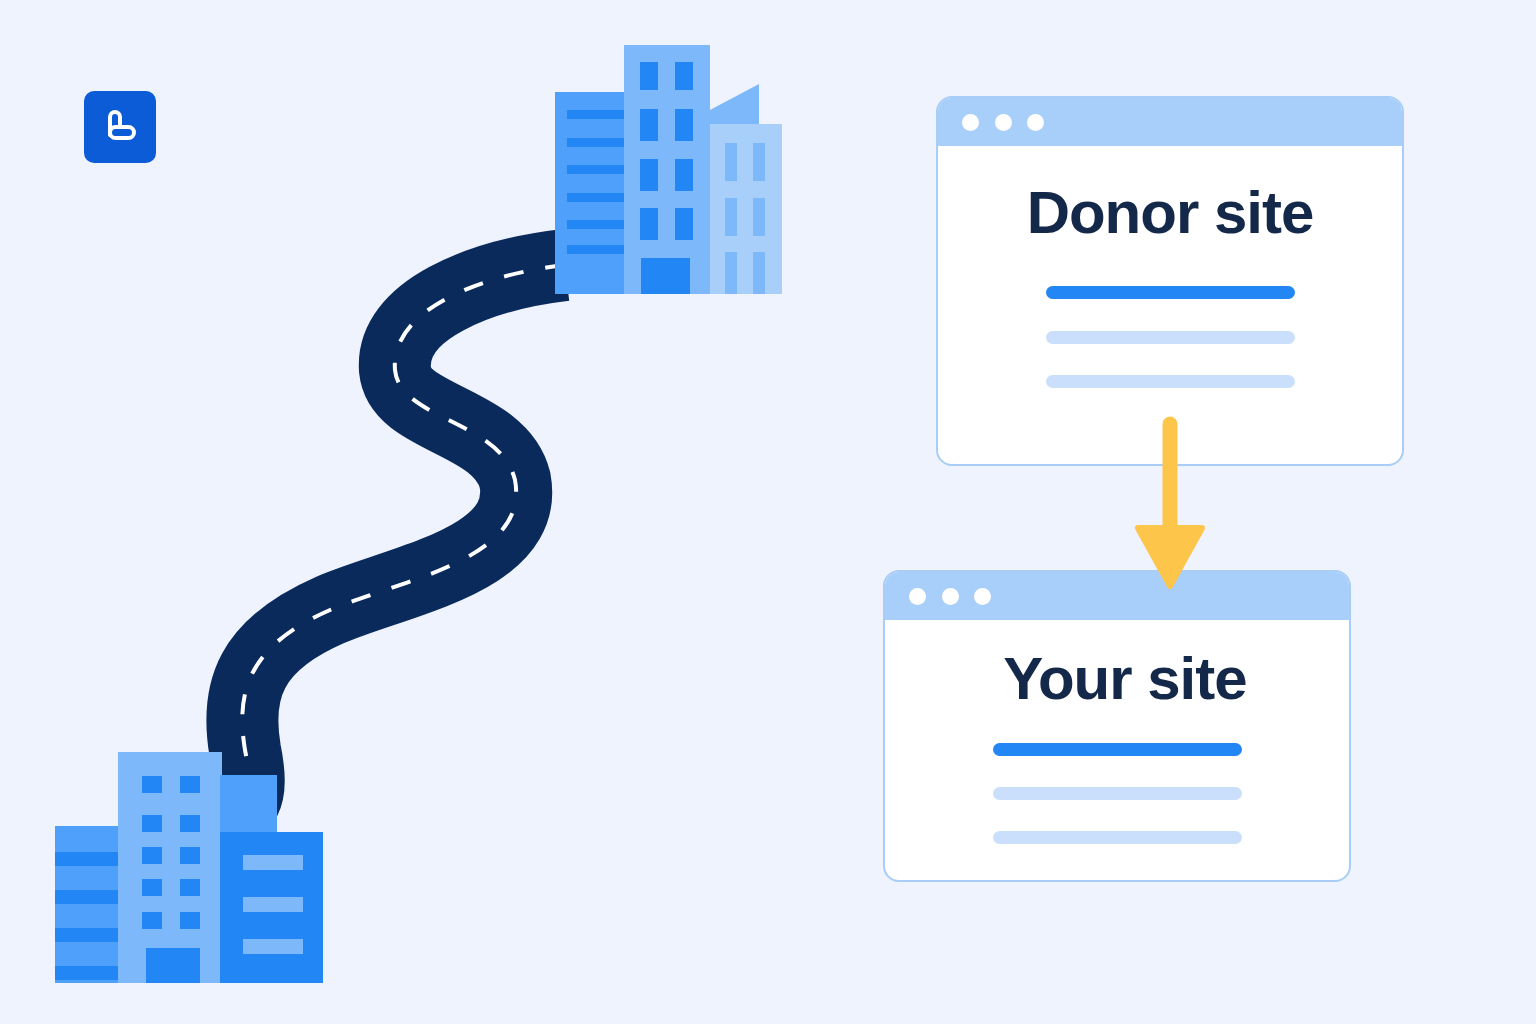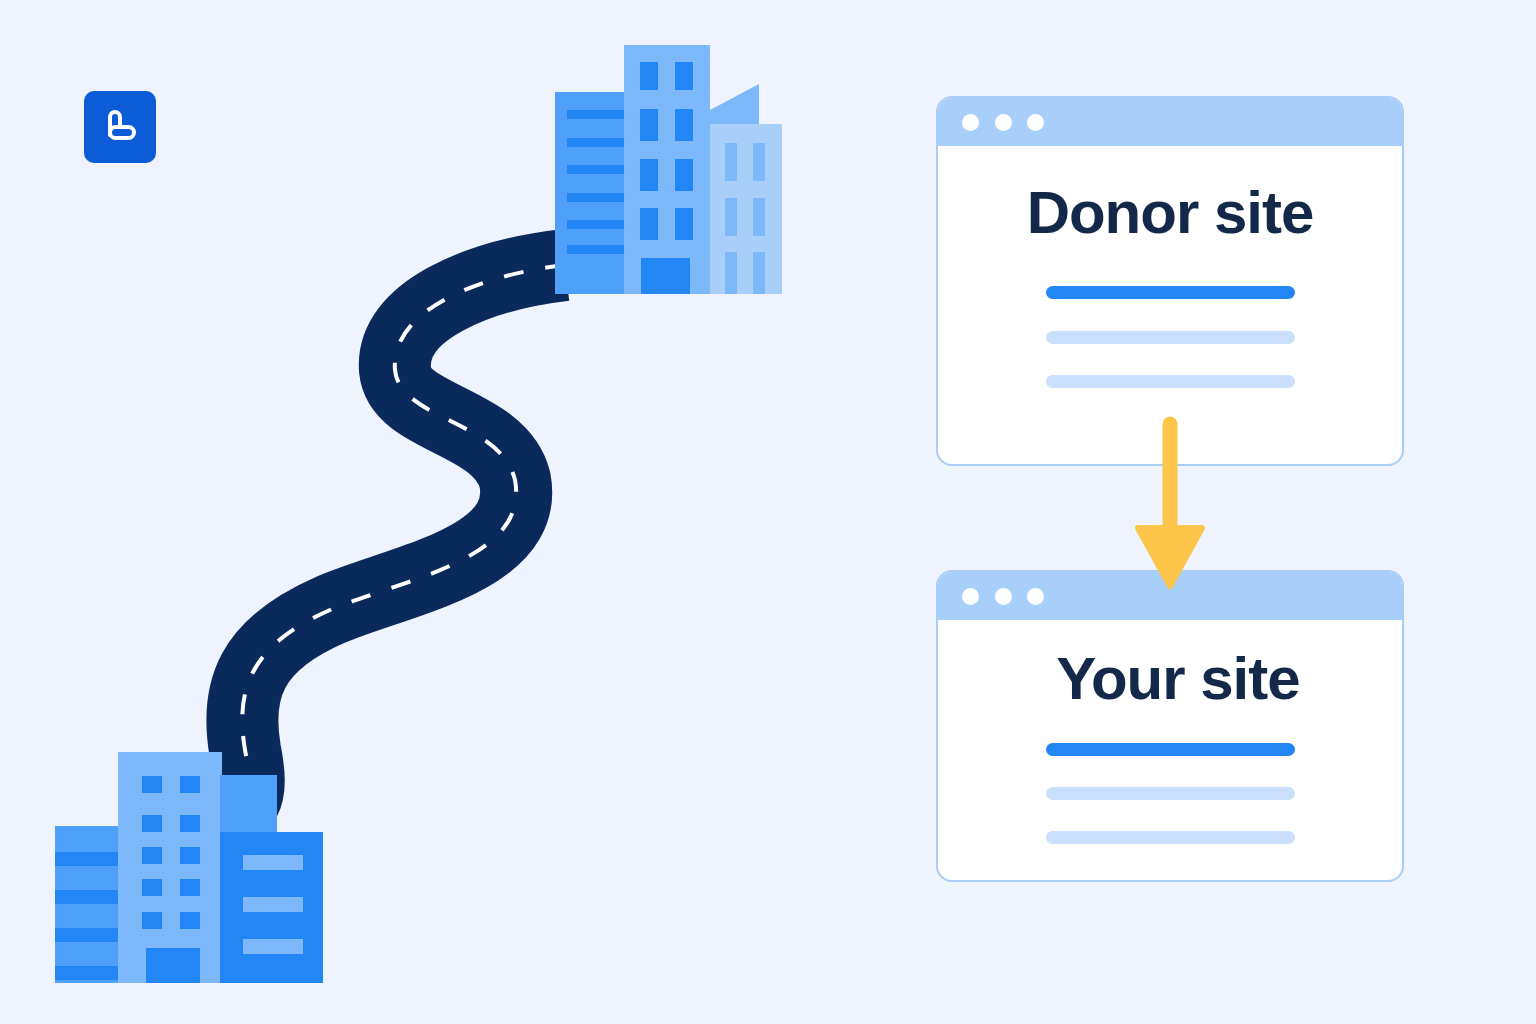--- a/index.html
+++ b/index.html
@@ -113,21 +113,21 @@
     <span class="dot" style="left:24px;"></span>
     <span class="dot" style="left:57px;"></span>
     <span class="dot" style="left:89px;"></span>
   </div>
   <div class="win-title" style="top:80px;">Donor site</div>
   <div class="bar primary" style="top:188px;"></div>
   <div class="bar muted" style="top:233px;"></div>
   <div class="bar muted" style="top:277px;"></div>
 </div>
 
-<div class="window" style="left:936px; top:570px; width:468px; height:312px;">
+<div class="window" style="left:883px; top:570px; width:468px; height:312px;">
   <div class="titlebar">
     <span class="dot" style="left:24px;"></span>
     <span class="dot" style="left:57px;"></span>
     <span class="dot" style="left:89px;"></span>
   </div>
   <div class="win-title" style="top:72px; left:16px;">Your site</div>
   <div class="bar primary" style="top:171px;"></div>
   <div class="bar muted" style="top:215px;"></div>
   <div class="bar muted" style="top:259px;"></div>
 </div>

